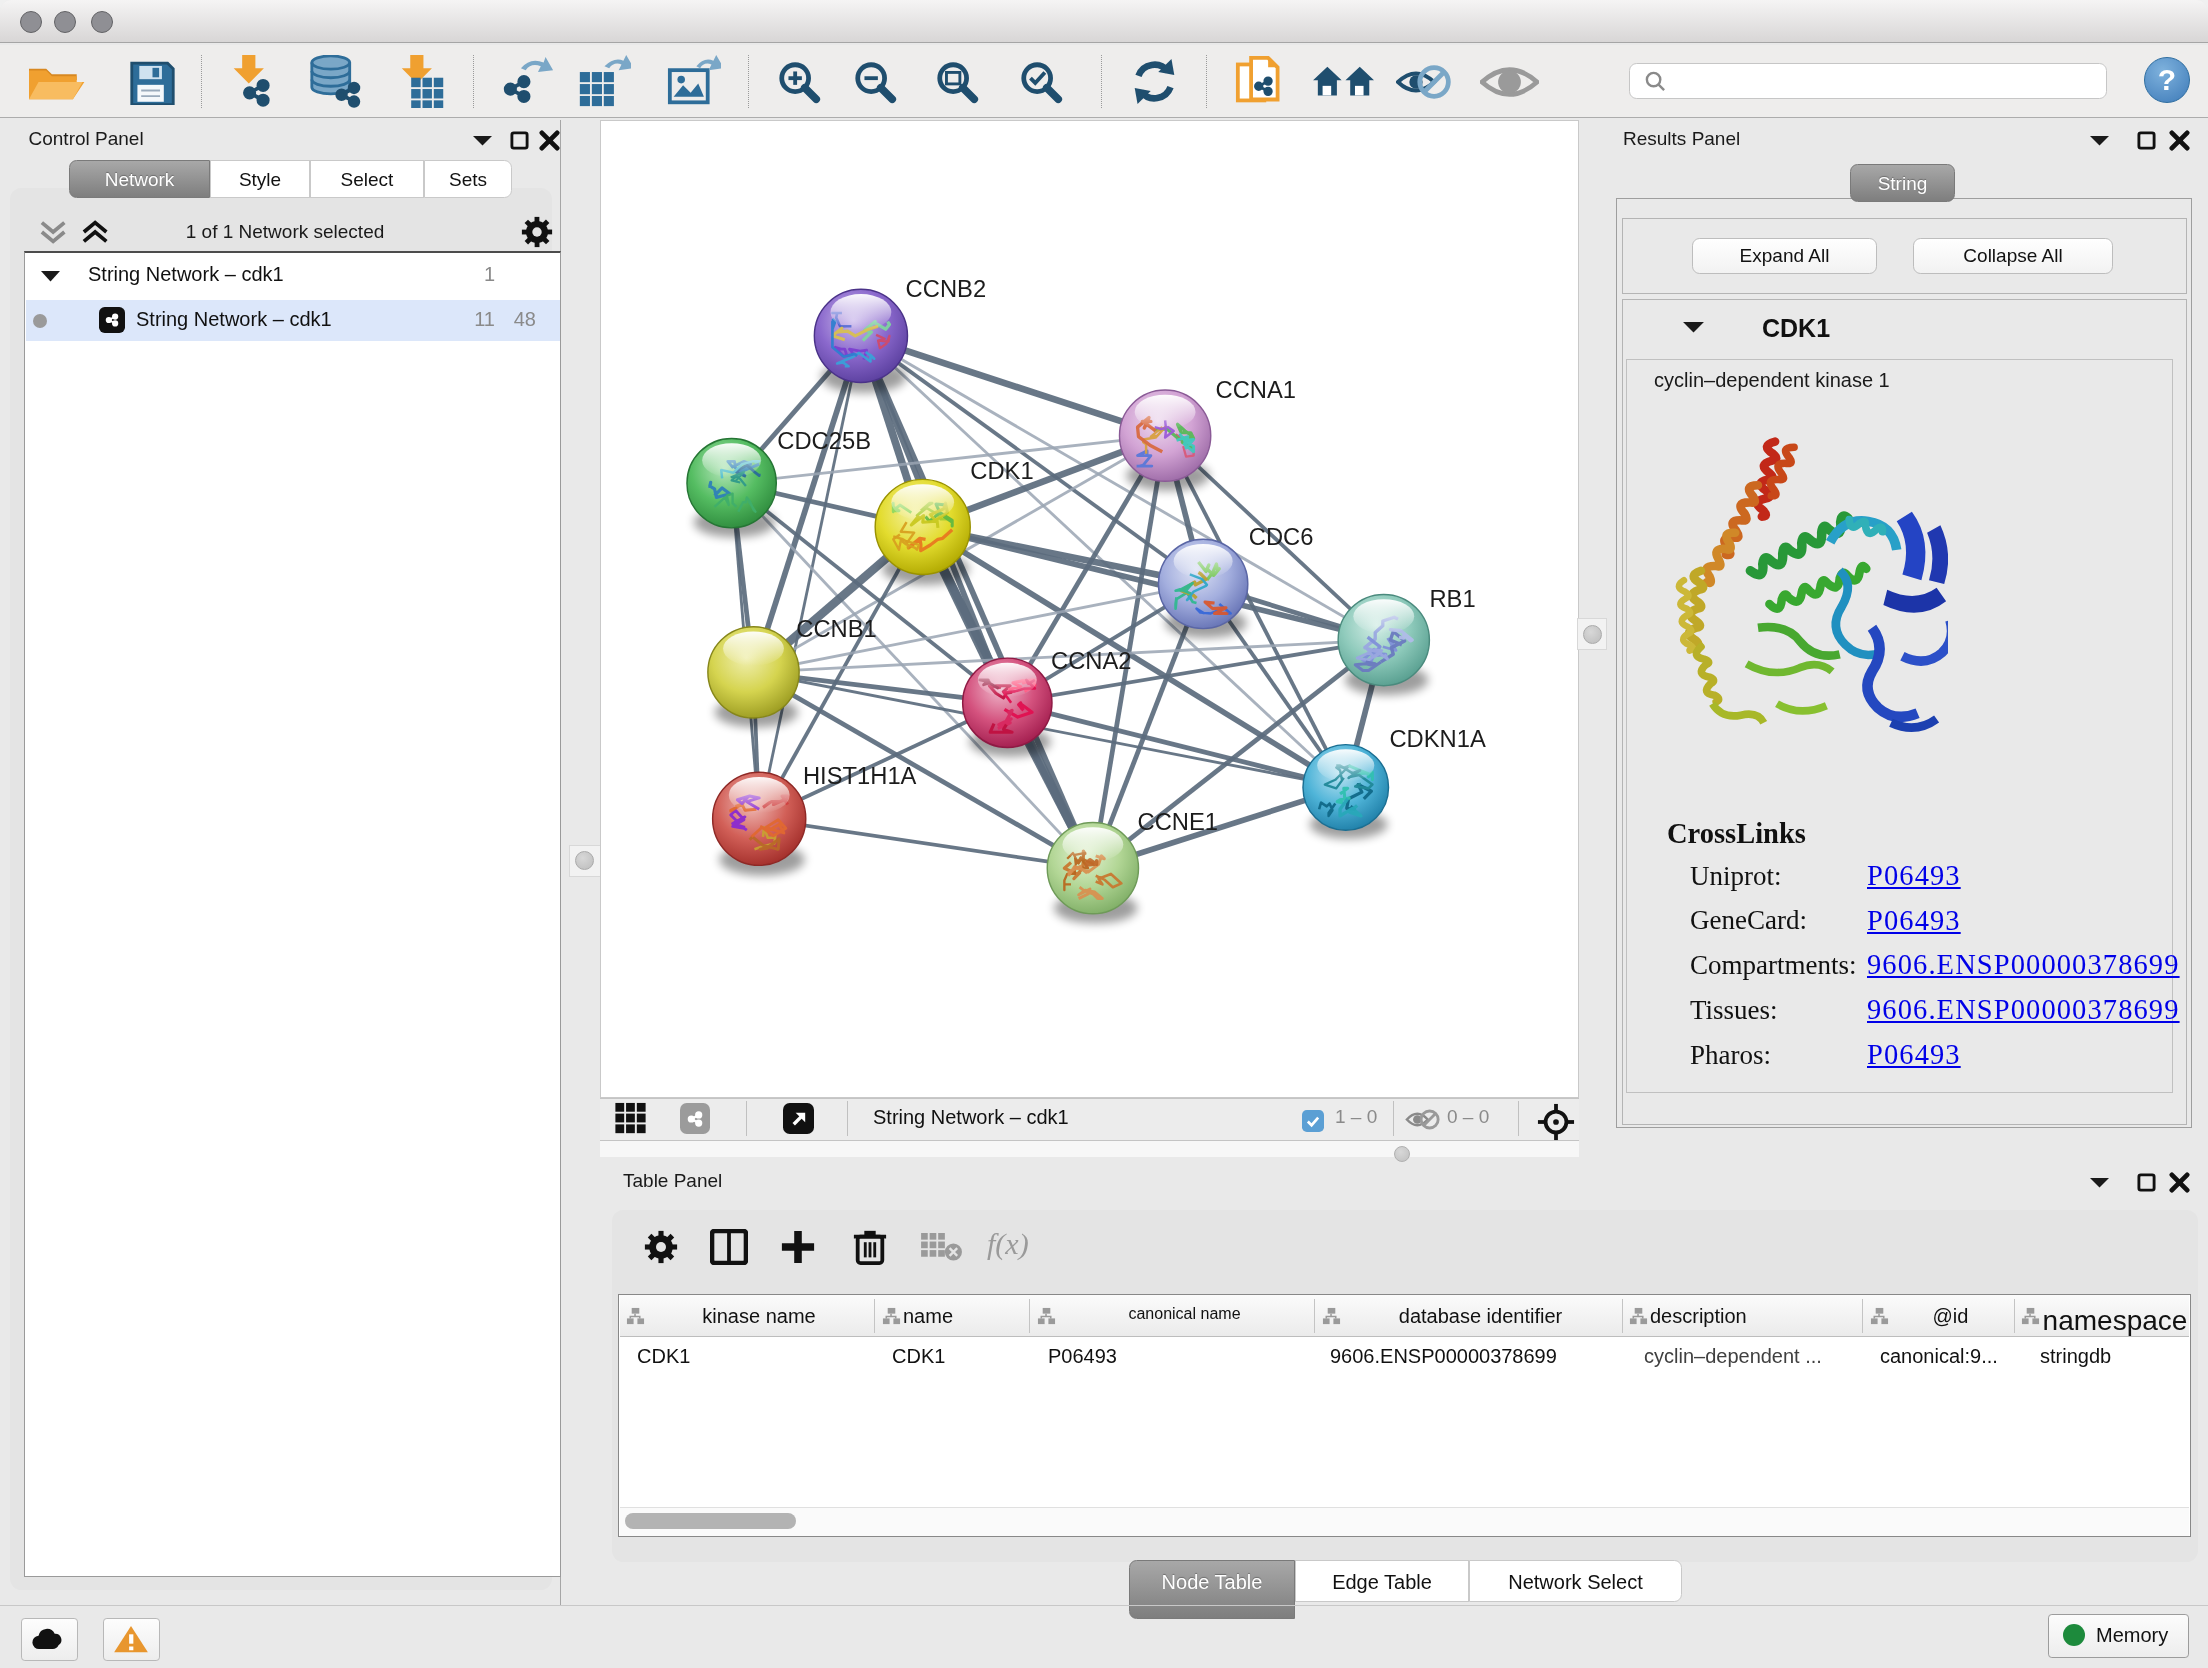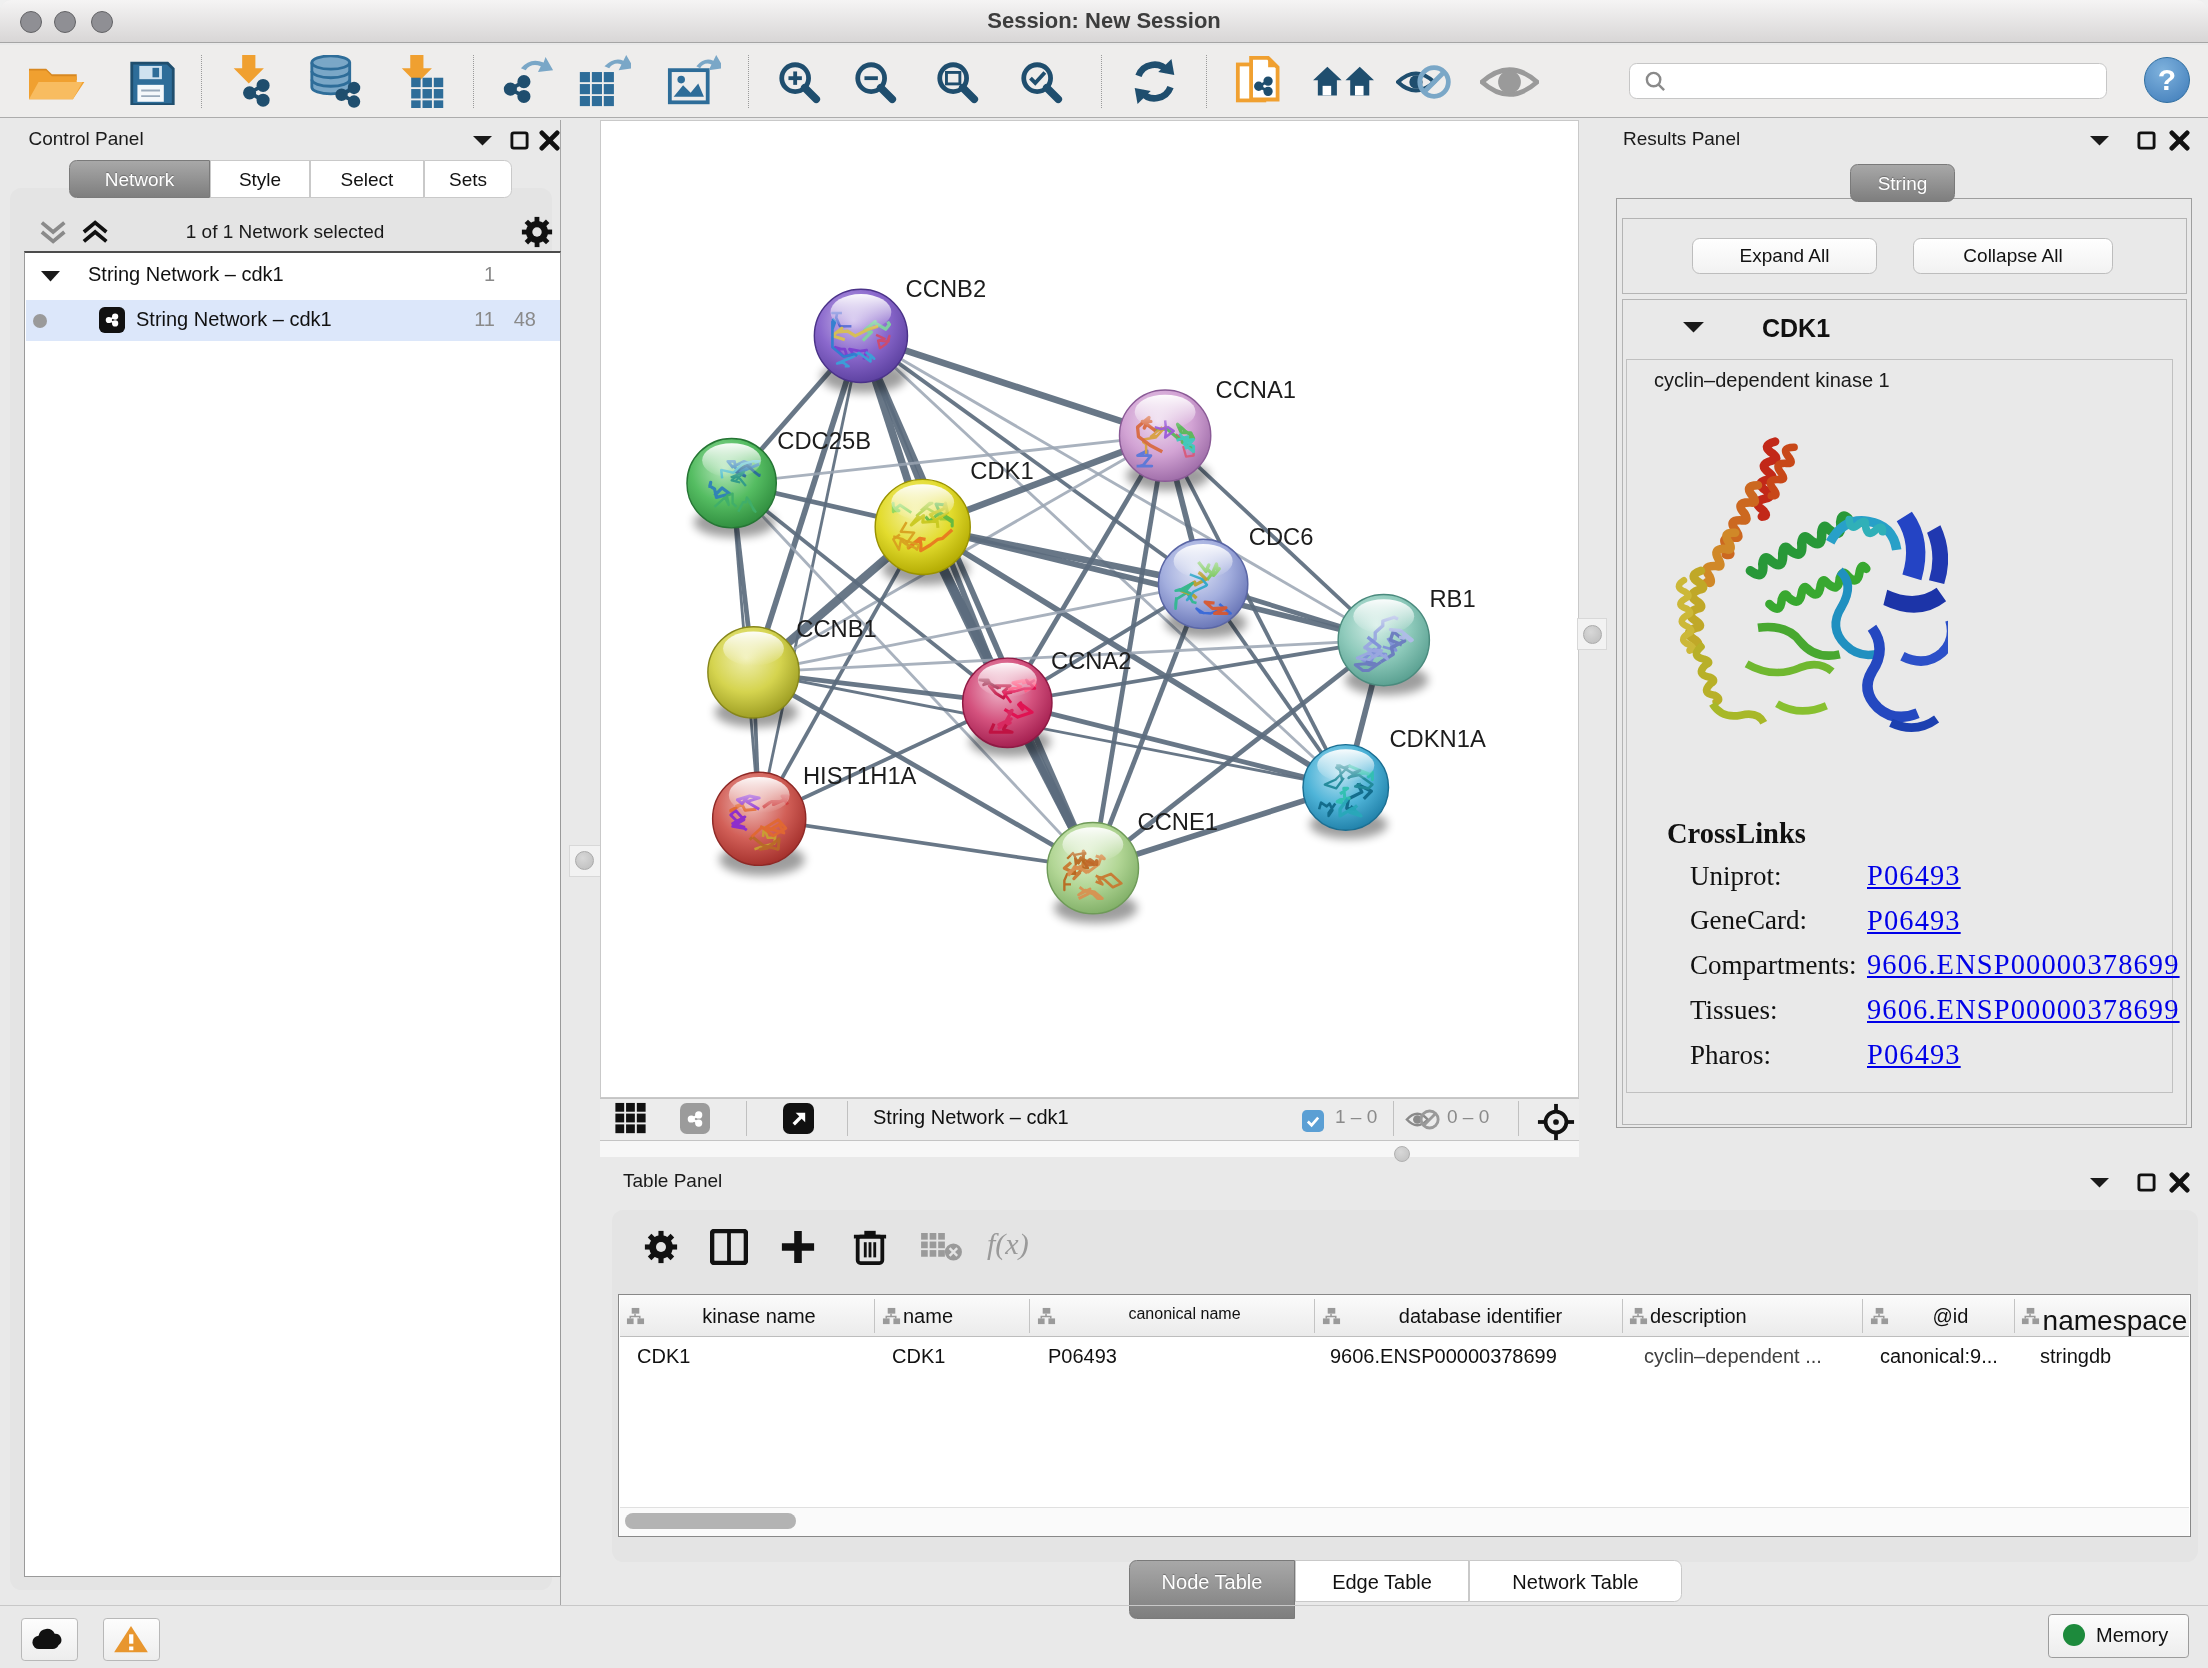--- a/index.html
+++ b/index.html
@@ -1,18 +1,17 @@
 <!DOCTYPE html>
 <html style="font-size:15px"><head><meta charset="utf-8"><style>*{margin:0;padding:0;box-sizing:border-box}body{font-family:"Liberation Sans",sans-serif;width:2208px;height:1668px;overflow:hidden;background:#f0f0f0}#win{position:absolute;left:0;top:0;width:2208px;height:1668px;background:#e9e9e9;border-radius:11.4px 11.4px 0 0;overflow:hidden}.vsep{position:absolute;width:0;border-left:1.9px dotted #9a9a9a}.tl{position:absolute;top:10.5px;width:22px;height:22px;border-radius:50%;background:#8f8f94;border:1.4px solid #636366}.tab{position:absolute;height:38px;line-height:38px;text-align:center;font-size:19px;background:#fff;border:1px solid #c9c9c9;color:#111}.tabsel{background:linear-gradient(#a8a8a8,#7e7e7e);color:#fff;border:1px solid #7a7a7a;text-shadow:0 -1px 1px rgba(0,0,0,.3)}.btn{position:absolute;background:linear-gradient(#ffffff,#f2f2f2);border:1px solid #bdbdbd;border-radius:7.6px;text-align:center;font-size:19px;color:#111}a{color:#0000e8}</style></head><body>
 <div id="win">
     <div style="position:absolute;left:0;top:0;width:2208px;height:43px;background:linear-gradient(#f5f4f4,#d8d6d6);border-bottom:1px solid #a5a5a5"></div>
     <div class="tl" style="left:20px"></div>
     <div class="tl" style="left:54px"></div>
     <div class="tl" style="left:91px"></div>
-    <div style="position:absolute;left:0;top:7.6px;width:2208px;text-align:center;font-size:22px;font-weight:bold;color:#3d3d3d">Session: New Session</div>
     <div style="position:absolute;left:0;top:45px;width:2208px;height:73px;background:#eeedec;border-bottom:1.9px solid #acacac"></div>
     <svg style="position:absolute;left:27px;top:61px" width="67" height="42" viewBox="0 0 70 44">
       <path d="M2 8 h18 l6 6 h26 v6 h-50 z" fill="#d88820"></path>
       <path d="M2 40 V10 h18 l6 6 h26 v6 h8 L48 40 z" fill="#f0a030"></path>
       <path d="M12 22 h46 l-10 18 H2 z" fill="#f8bc60"></path>
     </svg>
     <svg style="position:absolute;left:128px;top:59px" width="49" height="46" viewBox="0 0 52 48">
       <path d="M4 4 h38 l6 6 v38 h-44 z" fill="#2e6d99" stroke="#1f4e6e" stroke-width="3"></path>
       <rect x="12" y="7" width="24" height="14" fill="#cfe2f0"></rect>
       <rect x="26" y="9" width="7" height="10" fill="#2e6d99"></rect>
@@ -729,21 +728,21 @@
     <div style="position:absolute;left:892px;top:1345px;font-size:20px;color:#111">CDK1</div>
     <div style="position:absolute;left:1048px;top:1345px;font-size:20px;color:#111">P06493</div>
     <div style="position:absolute;left:1330px;top:1345px;font-size:20px;color:#111">9606.ENSP00000378699</div>
     <div style="position:absolute;left:1644px;top:1345px;font-size:20px;color:#404040">cyclin–dependent ...</div>
     <div style="position:absolute;left:1880px;top:1345px;font-size:20px;color:#111">canonical:9...</div>
     <div style="position:absolute;left:2040px;top:1345px;font-size:20px;color:#111">stringdb</div>
     <div style="position:absolute;left:620px;top:1507px;width:1569px;height:28.5px;background:#fafafa;border-top:1px solid #e0e0e0"></div>
     <div style="position:absolute;left:625px;top:1513px;width:171px;height:16px;background:#b3b3b3;border-radius:8.6px"></div>
     <div class="tab tabsel" style="left:1129px;top:1560px;width:166px;height:59px;line-height:42px;border-radius:7.6px 0 0 7.6px;font-size:20px">Node Table</div>
     <div class="tab" style="left:1295px;top:1560px;width:174px;height:42px;line-height:42px;font-size:20px">Edge Table</div>
-    <div class="tab" style="left:1469px;top:1560px;width:213px;height:42px;line-height:42px;border-radius:0 7.6px 7.6px 0;font-size:20px">Network Table</div>
+    <div class="tab" style="left:1469px;top:1560px;width:213px;height:42px;line-height:42px;border-radius:0 7.6px 7.6px 0;font-size:20px">Network Select</div>
     <div style="position:absolute;left:0;top:1605px;width:2208px;height:1px;background:#c8c8c8"></div>
     <div style="position:absolute;left:21px;top:1618px;width:57px;height:43px;background:linear-gradient(#fdfdfd,#ededed);border:1px solid #b8b8b8;border-radius:3.8px"></div>
     <svg style="position:absolute;left:30px;top:1628px" width="38" height="23" viewBox="0 0 40 24">
       <path d="M10 22 a7 7 0 0 1 -1 -14 a9 9 0 0 1 17 -2 a6.5 6.5 0 0 1 4 12 q-2 4 -6 4 z" fill="#111"></path>
     </svg>
     <div style="position:absolute;left:103px;top:1618px;width:57px;height:43px;background:linear-gradient(#fdfdfd,#ededed);border:1px solid #b8b8b8;border-radius:3.8px"></div>
     <svg style="position:absolute;left:113px;top:1624px" width="36" height="30" viewBox="0 0 38 32">
       <path d="M19 2 L37 30 H1 z" fill="#e8962e"></path>
       <rect x="17" y="11" width="4.5" height="10" fill="#fff"></rect>
       <rect x="17" y="24" width="4.5" height="4" fill="#fff"></rect>

